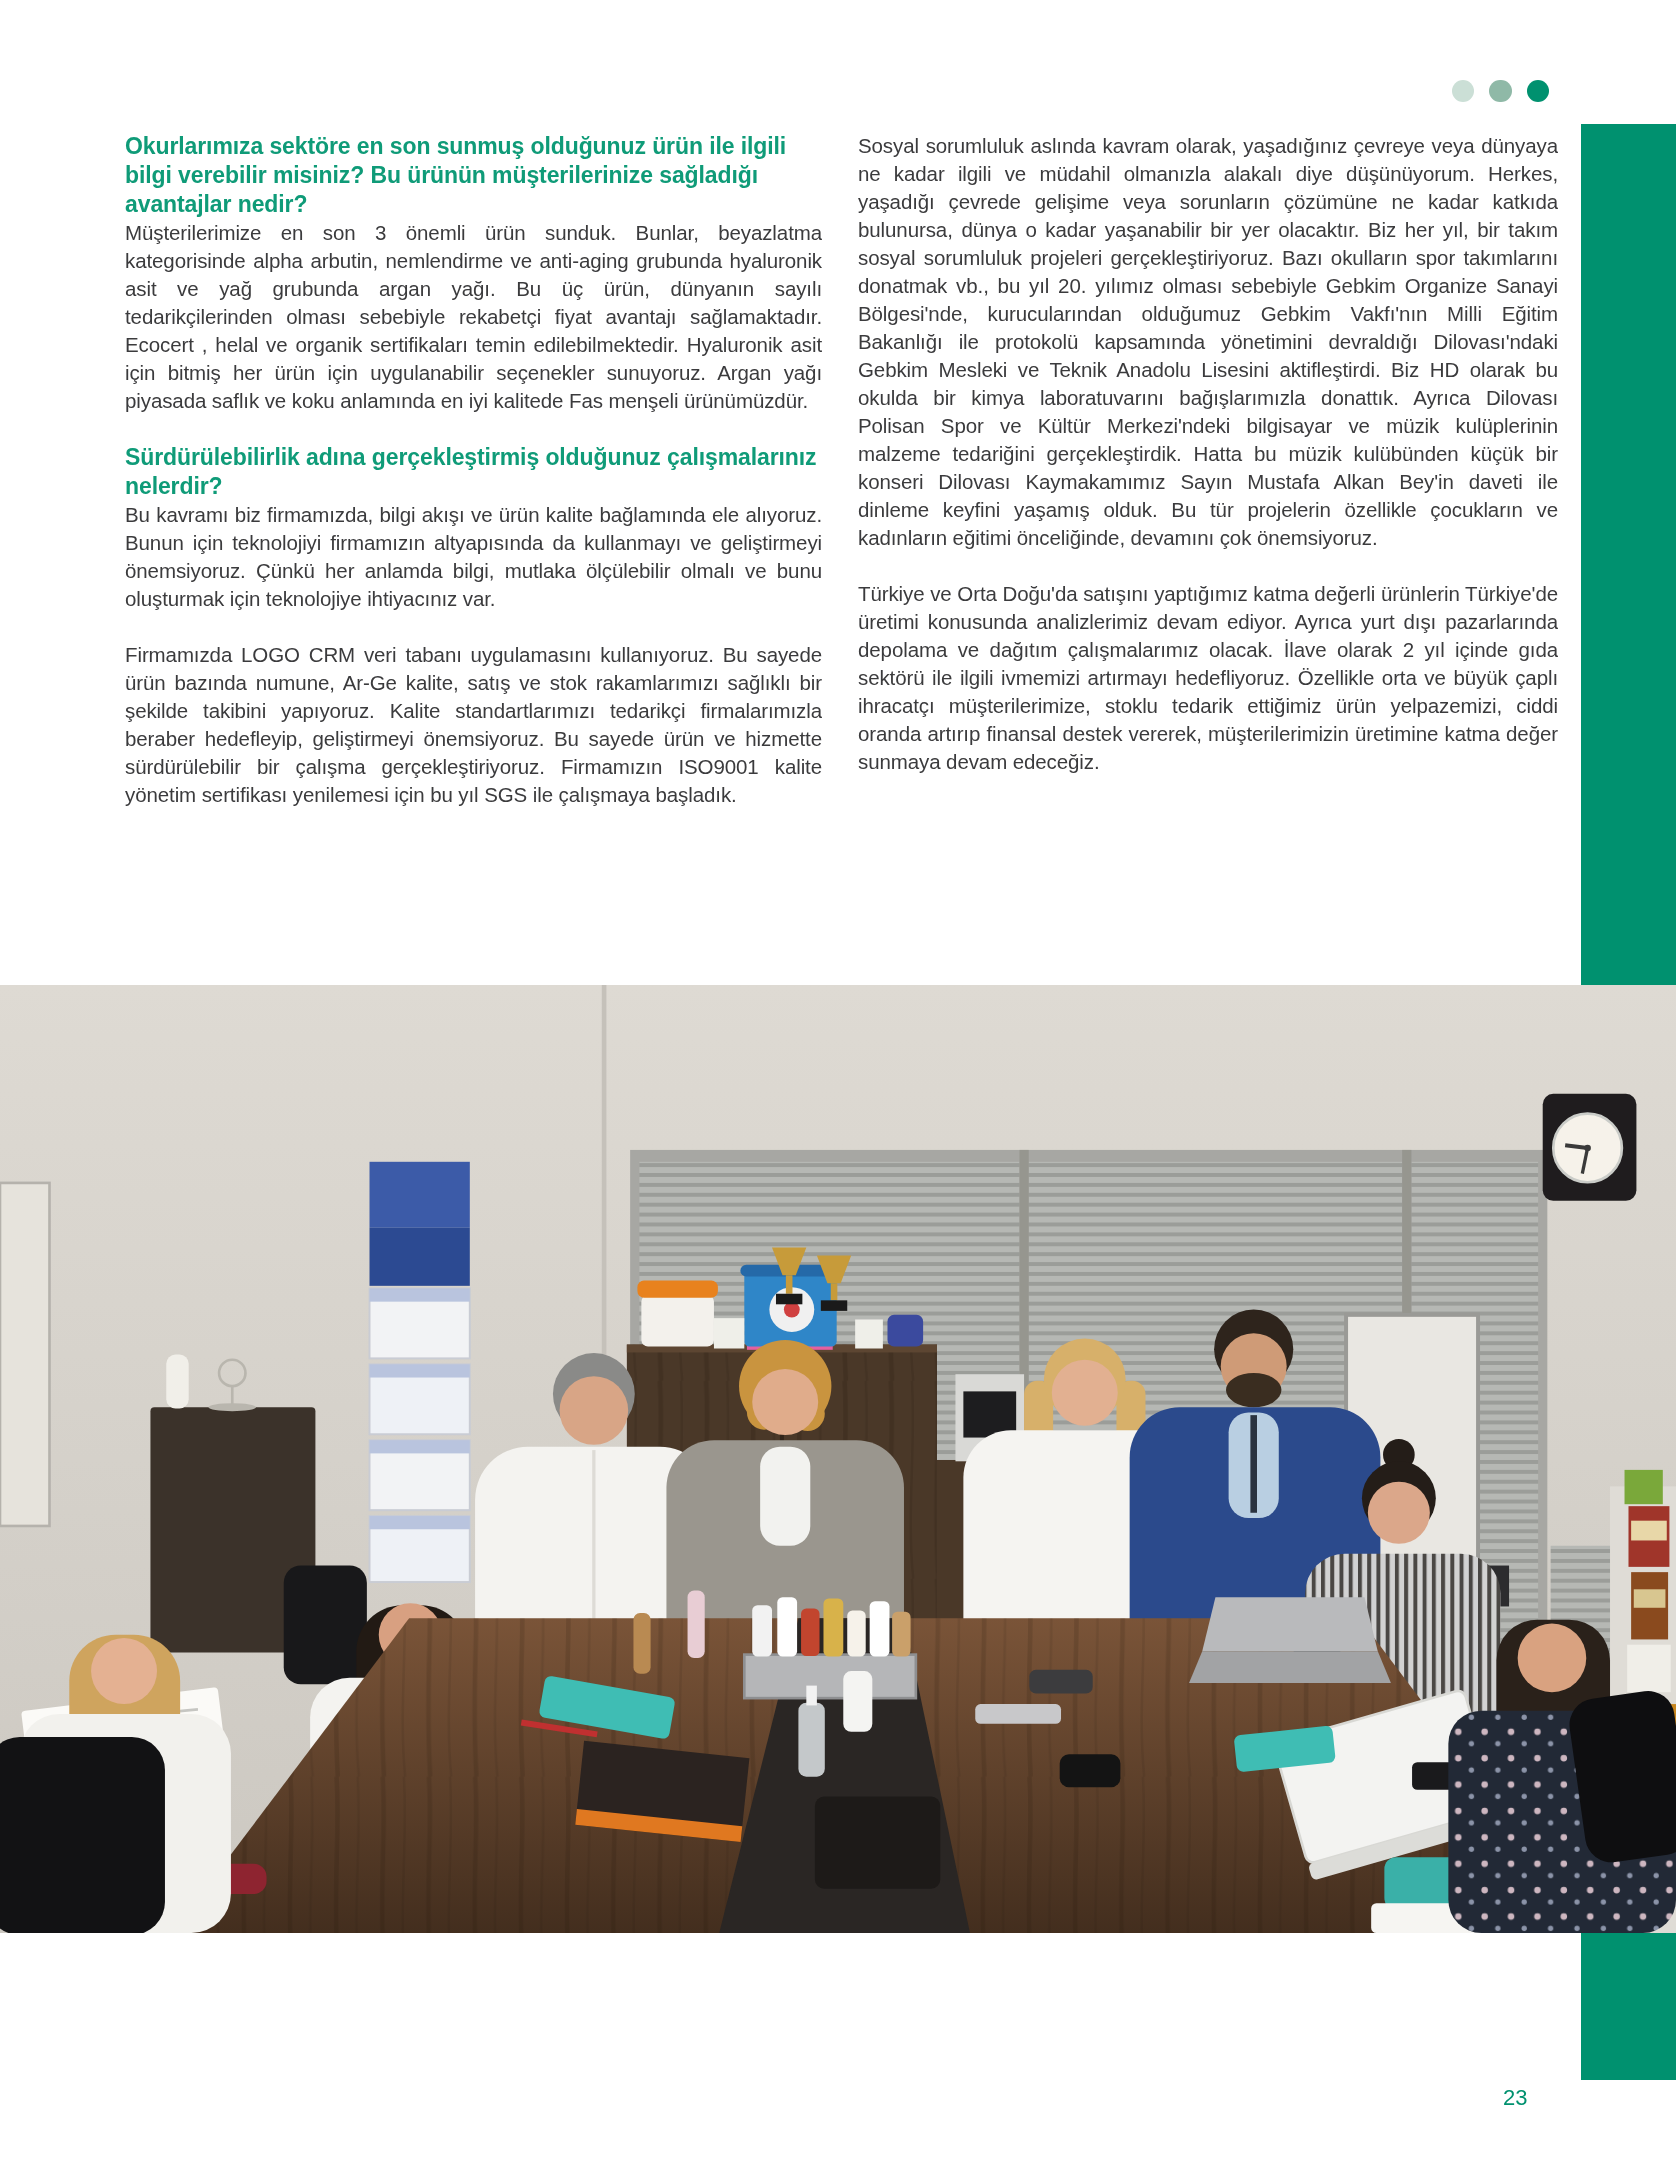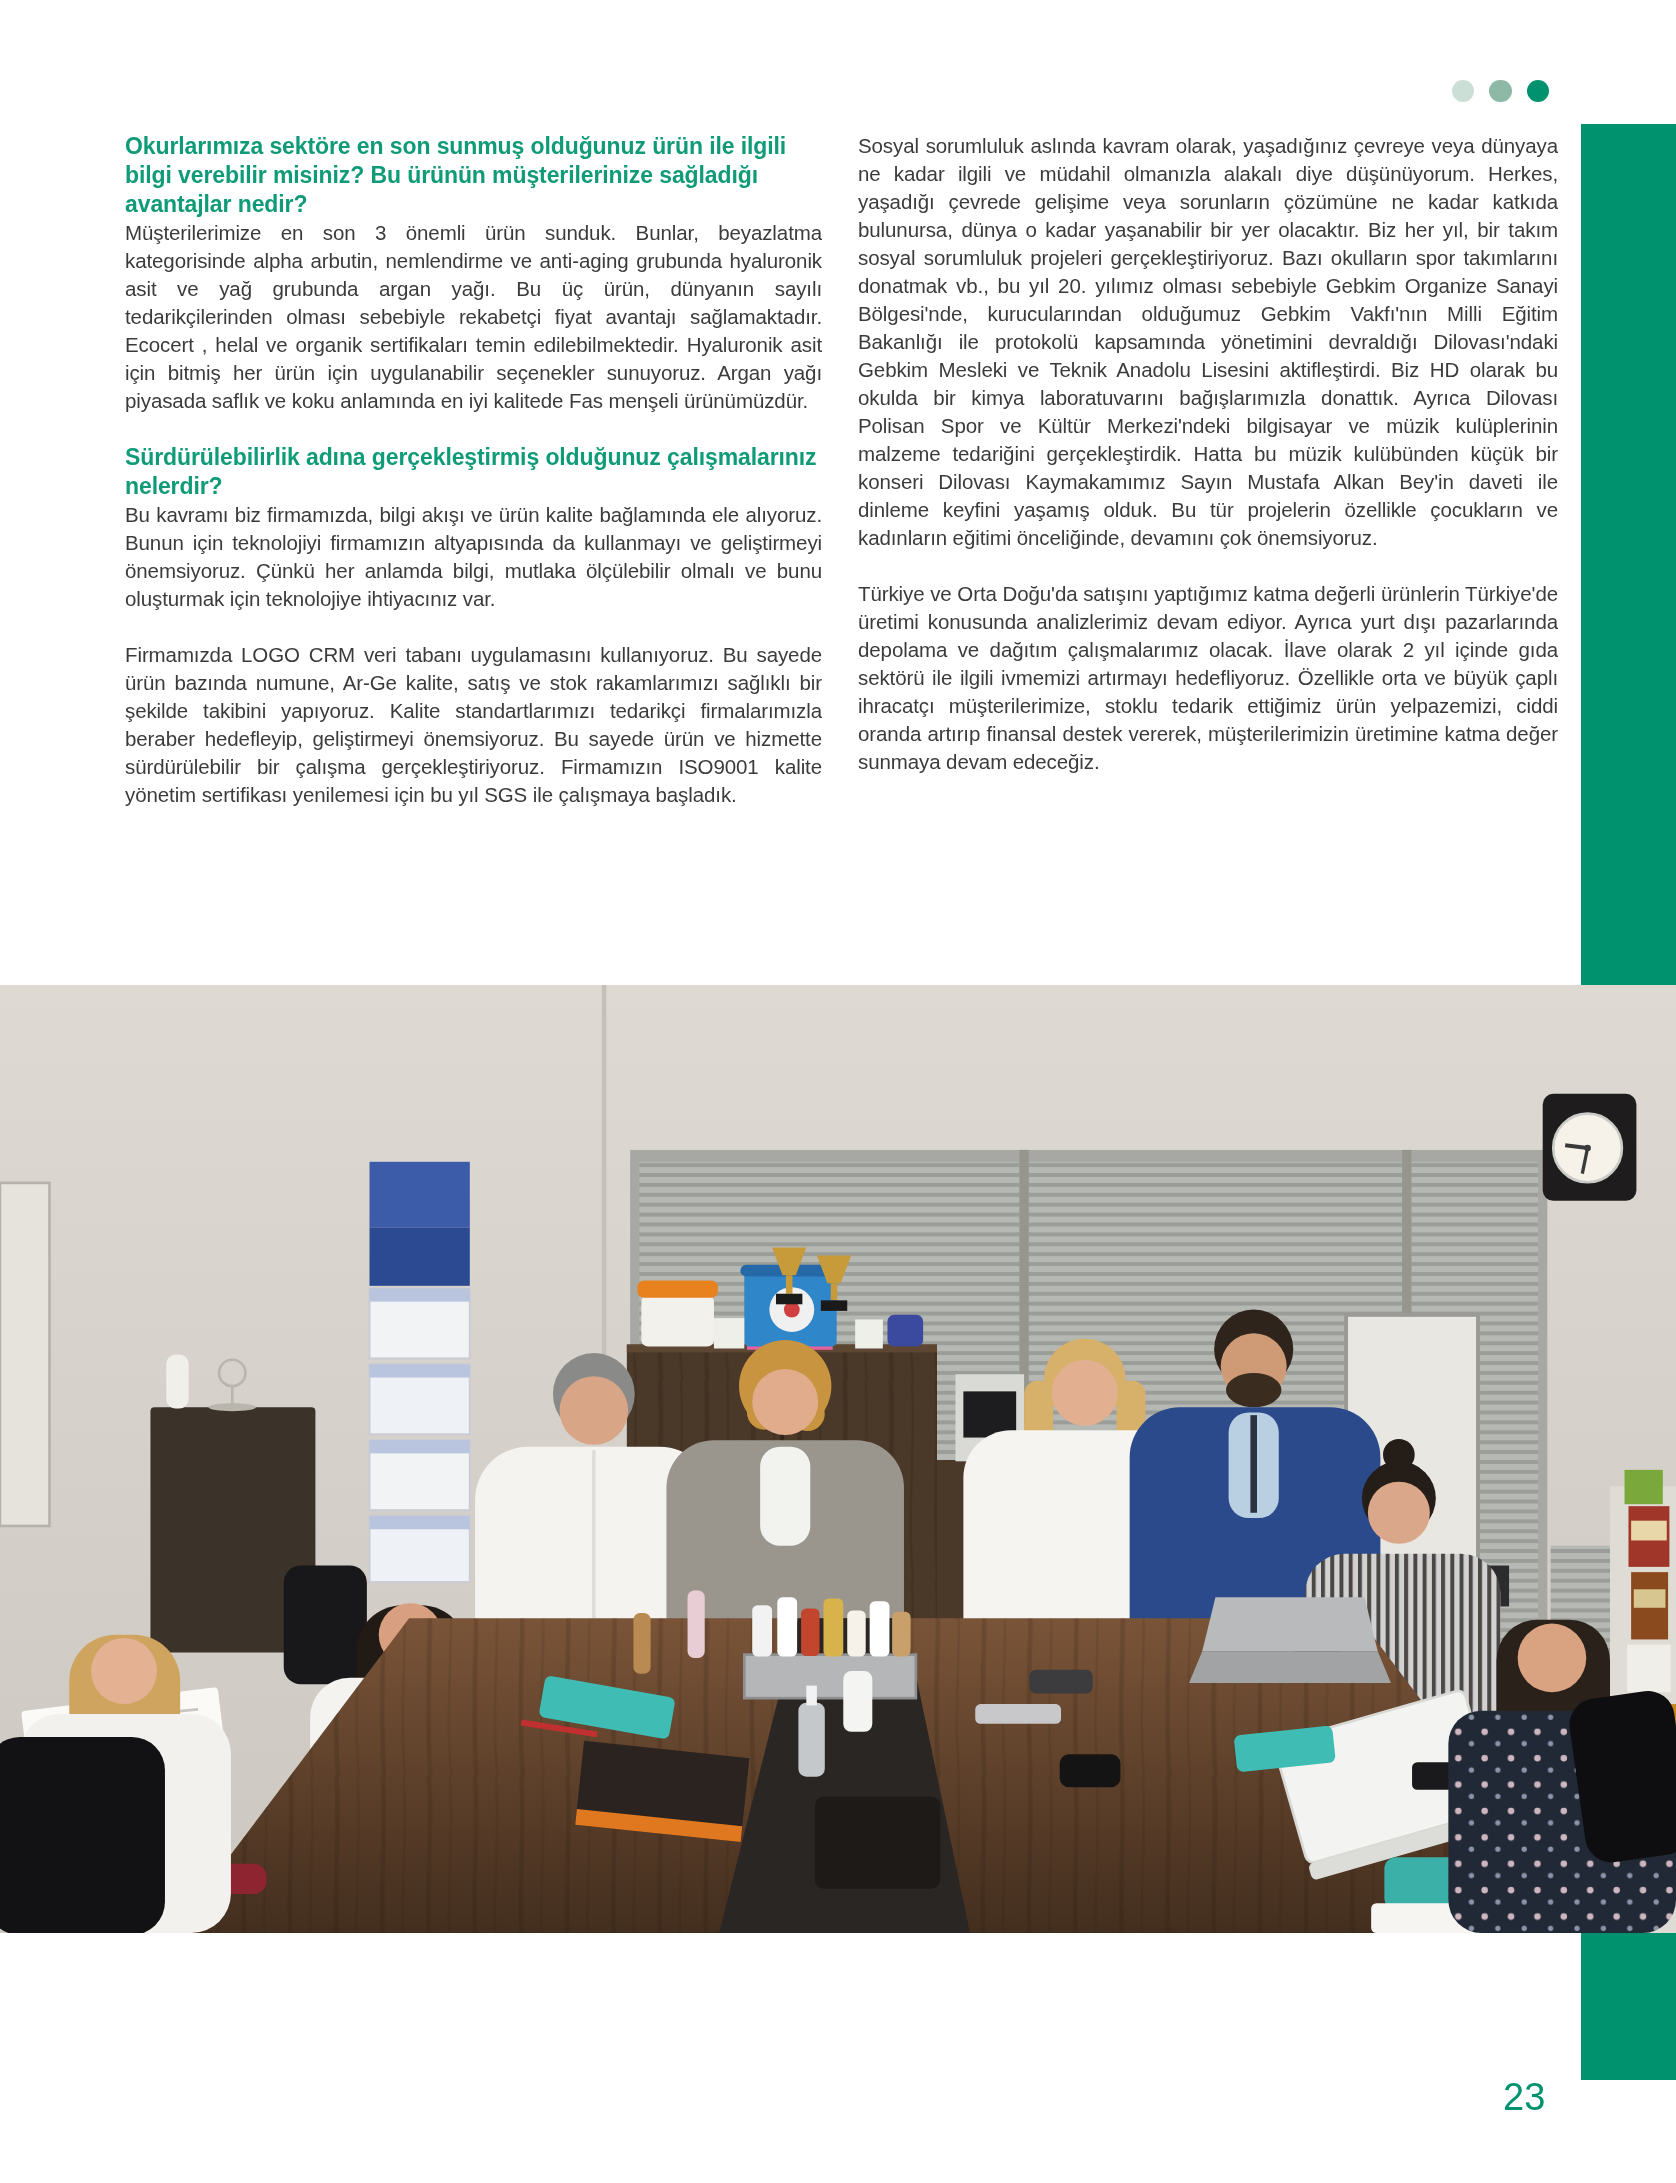--- a/index.html
+++ b/index.html
@@ -43,21 +43,21 @@
   
   .photo{
     position:absolute;left:0;top:985px;width:1676px;height:948px;
     z-index:2;line-height:0;
   }
   .photo svg{width:100%;height:100%;display:block;}
   
   .page-number{
     position:absolute;left:1503px;top:2079px;
     color:var(--green,#00916F);
-    font-size:38px;line-height:37px;font-weight:400;
+    font-size:22px;line-height:37px;font-weight:400;
     z-index:3;
   }
 </style>
 </head>
 <body>
 
 <div id="page">
 
   <div class="side-bar"></div>
 

